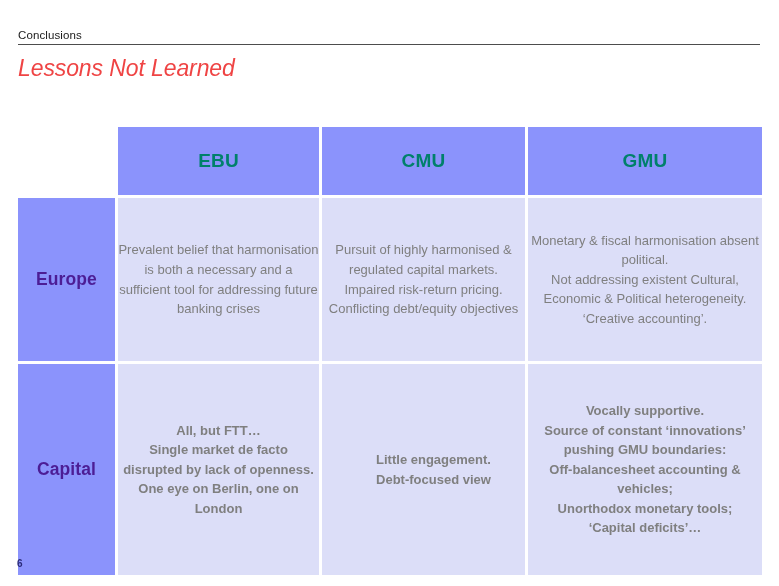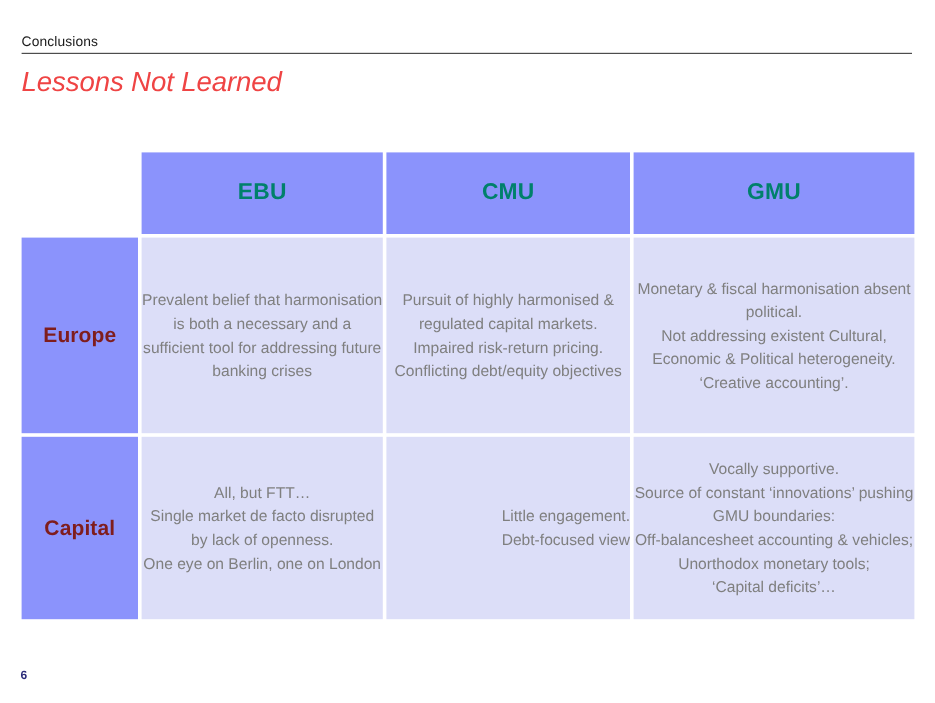--- a/index.html
+++ b/index.html
@@ -74,41 +74,41 @@
     height: 68px;
     text-align: center;
     color: #00806b;
     font-size: 19px;
     font-weight: bold;
     letter-spacing: 0.2px;
   }
   .cell-rowlabel {
     background: #8b93fc;
     text-align: center;
-    color: #7f1d1d;
+    color: #4c1d95;
     font-size: 17.5px;
     font-weight: bold;
     letter-spacing: 0.1px;
   }
   .cell-body {
     background: #dcdef8;
     color: #7f7f7f;
     font-size: 13px;
     line-height: 19.6px;
     text-align: center;
     padding: 6px 8px;
     white-space: pre-line;
     margin-top: 40px;
   }
   .cell-body.align-left {
-    text-align: right;
+    text-align: center;
     padding-left: 20px;
   }
   .row-europe td  { height: 163px; }
-  .row-ireland td { height: 152px; }
+  .row-ireland td { height: 211px; font-weight: bold; }
 
   
   .page-number {
     position: absolute;
     left: 17px;
     top: 558px;
     font-size: 10px;
     color: #2b2b7a;
     font-weight: bold;
   }

